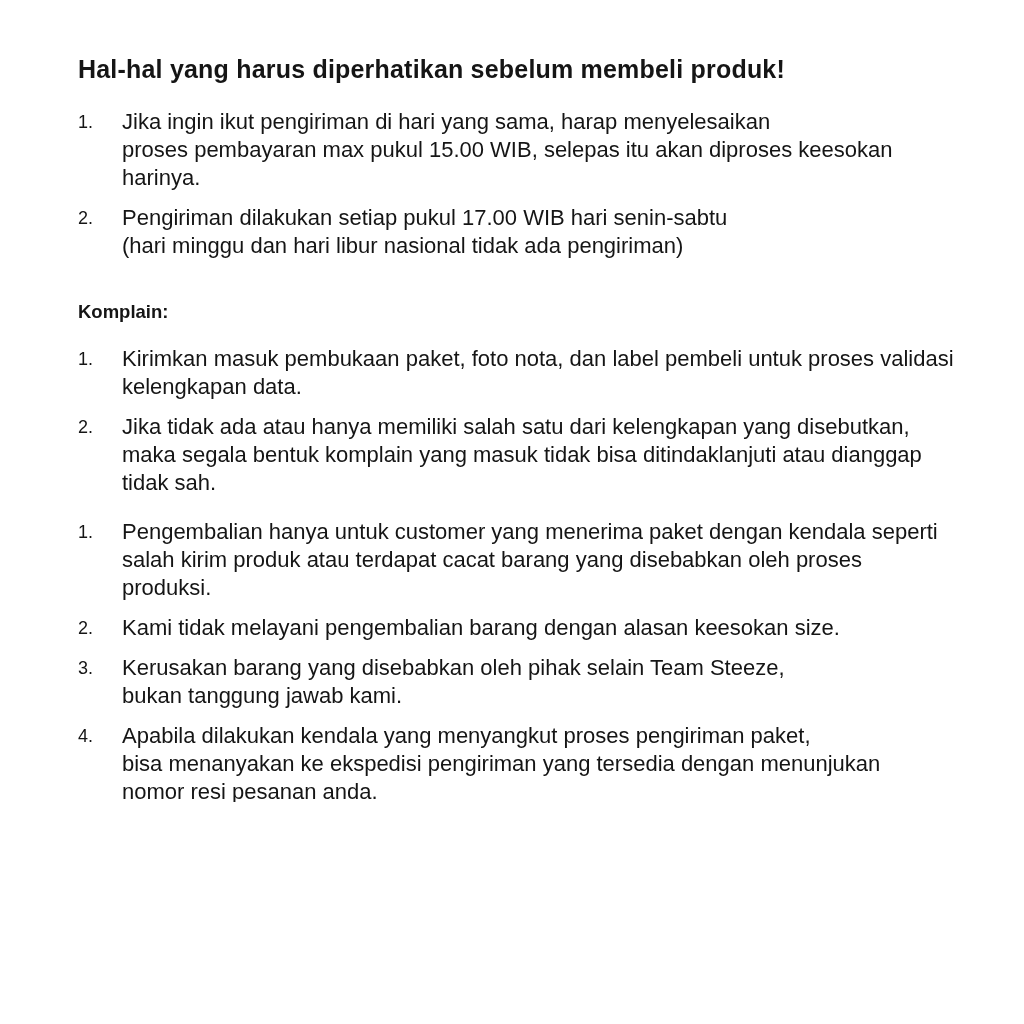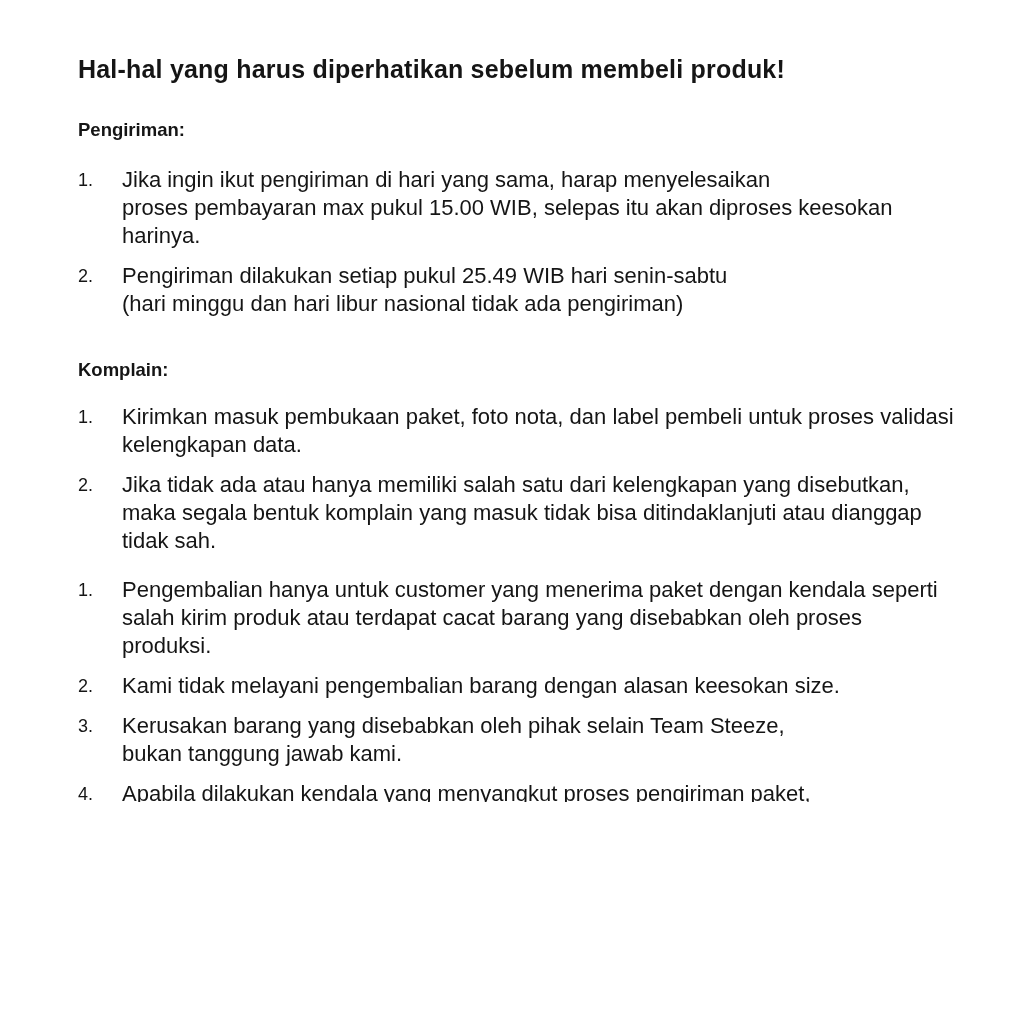--- a/index.html
+++ b/index.html
@@ -75,30 +75,29 @@
     letter-spacing: 0.5px;
   }
 </style>
 </head>
 <body>
 
 <div class="page">
 
   <h1 class="page-title">Hal-hal yang harus diperhatikan sebelum membeli produk!</h1>
 
-  <h2 class="section-heading heading-1">Pengiriman:</h2>
   <div class="item-list first-list">
     <div class="list-item">
       <span class="item-number">1.</span>
       <span class="item-text">Jika ingin ikut pengiriman di hari yang sama, harap menyelesaikan
 proses pembayaran max pukul 15.00 WIB, selepas itu akan diproses keesokan harinya.</span>
     </div>
     <div class="list-item">
       <span class="item-number">2.</span>
-      <span class="item-text">Pengiriman dilakukan setiap pukul 25.49 WIB hari senin-sabtu
+      <span class="item-text">Pengiriman dilakukan setiap pukul 17.00 WIB hari senin-sabtu
 (hari minggu dan hari libur nasional tidak ada pengiriman)</span>
     </div>
   </div>
 
   <h2 class="section-heading heading-2">Komplain:</h2>
   <div class="item-list">
     <div class="list-item">
       <span class="item-number">1.</span>
       <span class="item-text">Kirimkan masuk pembukaan paket, foto nota, dan label pembeli untuk proses validasi
 kelengkapan data.</span>

